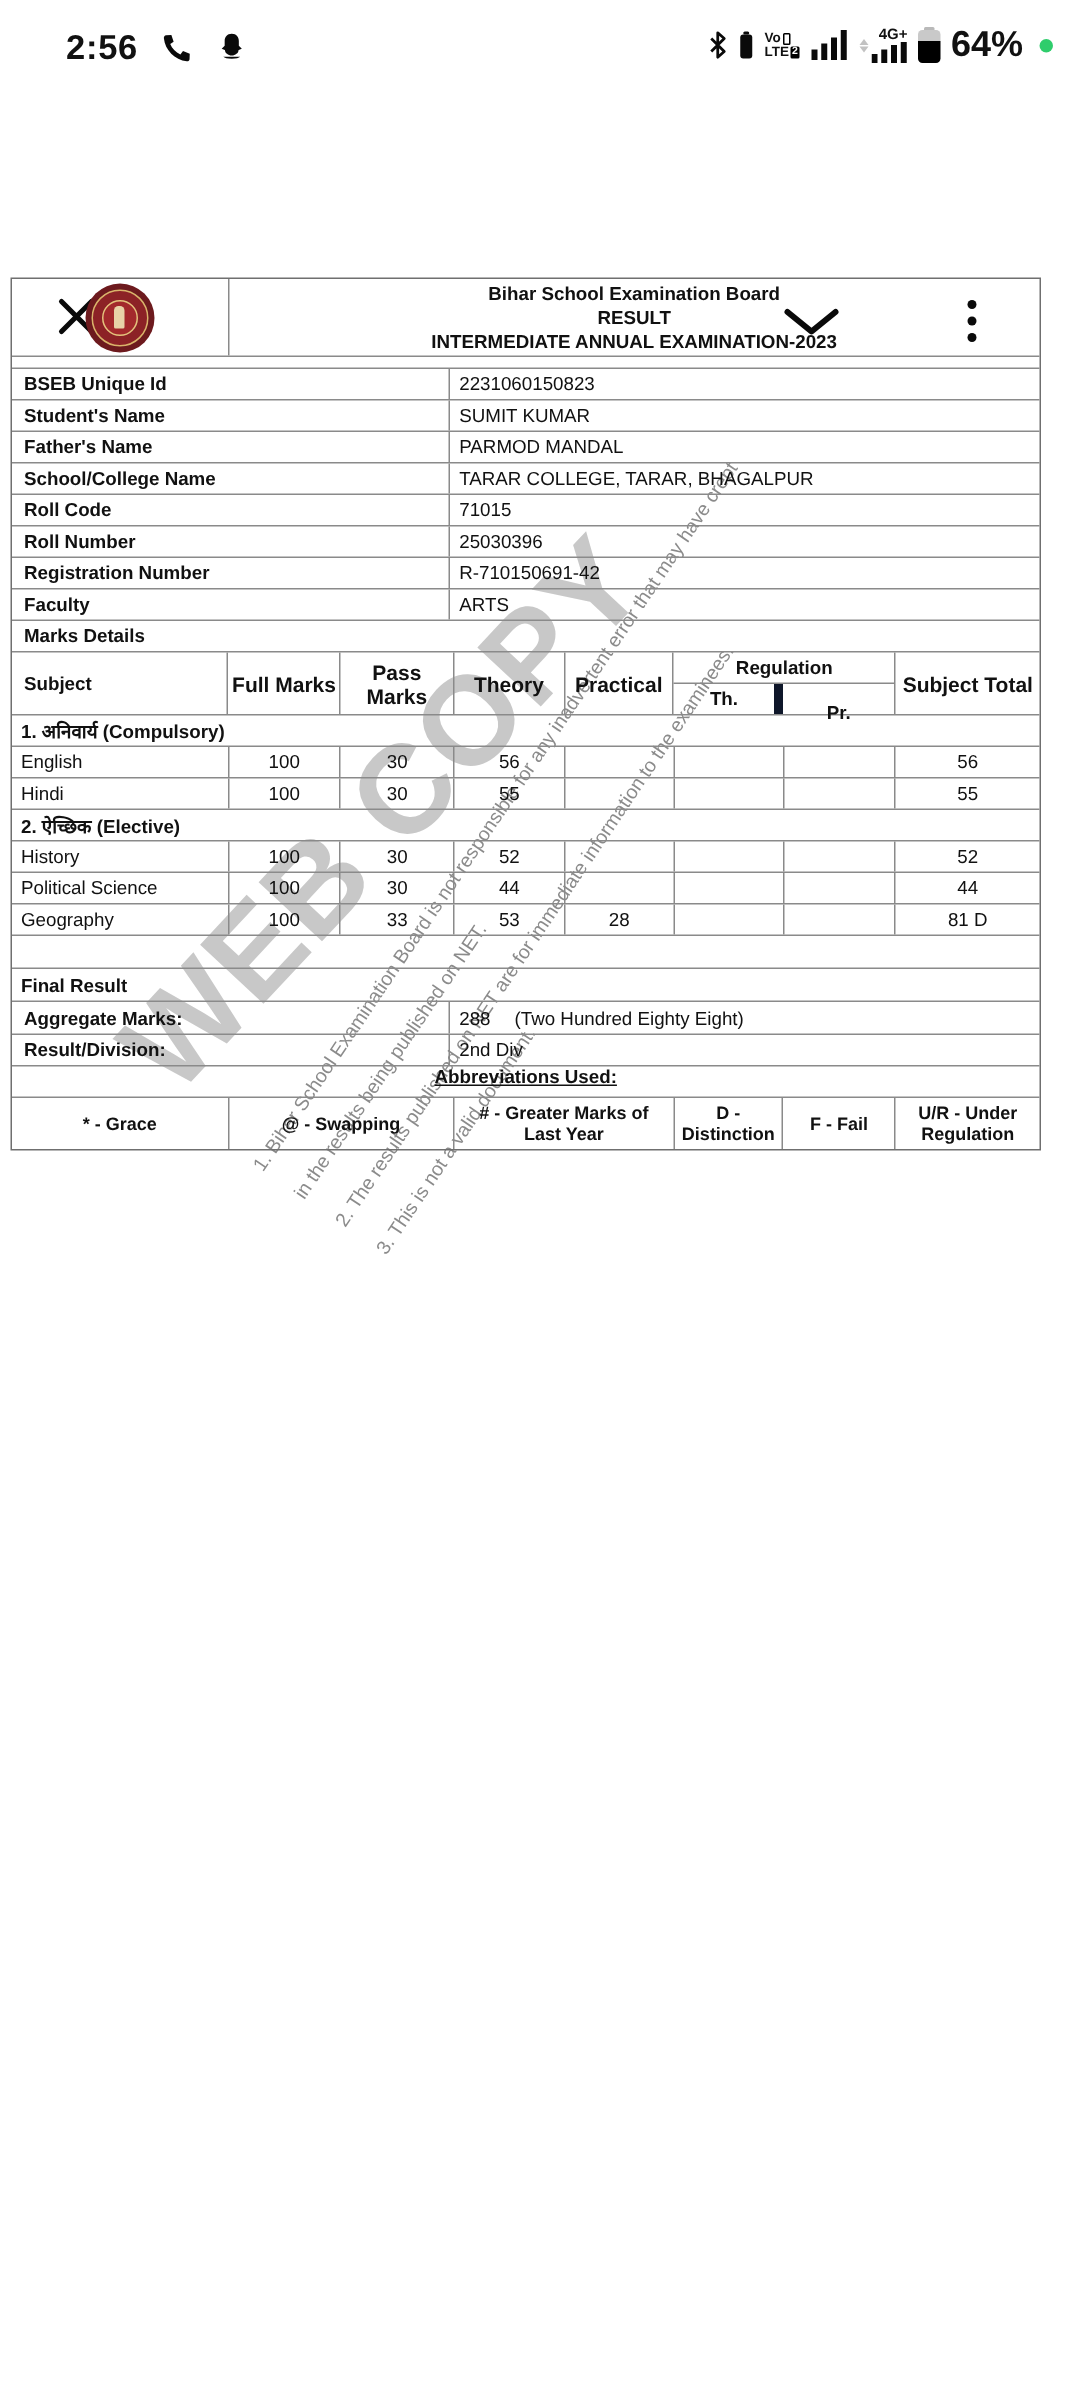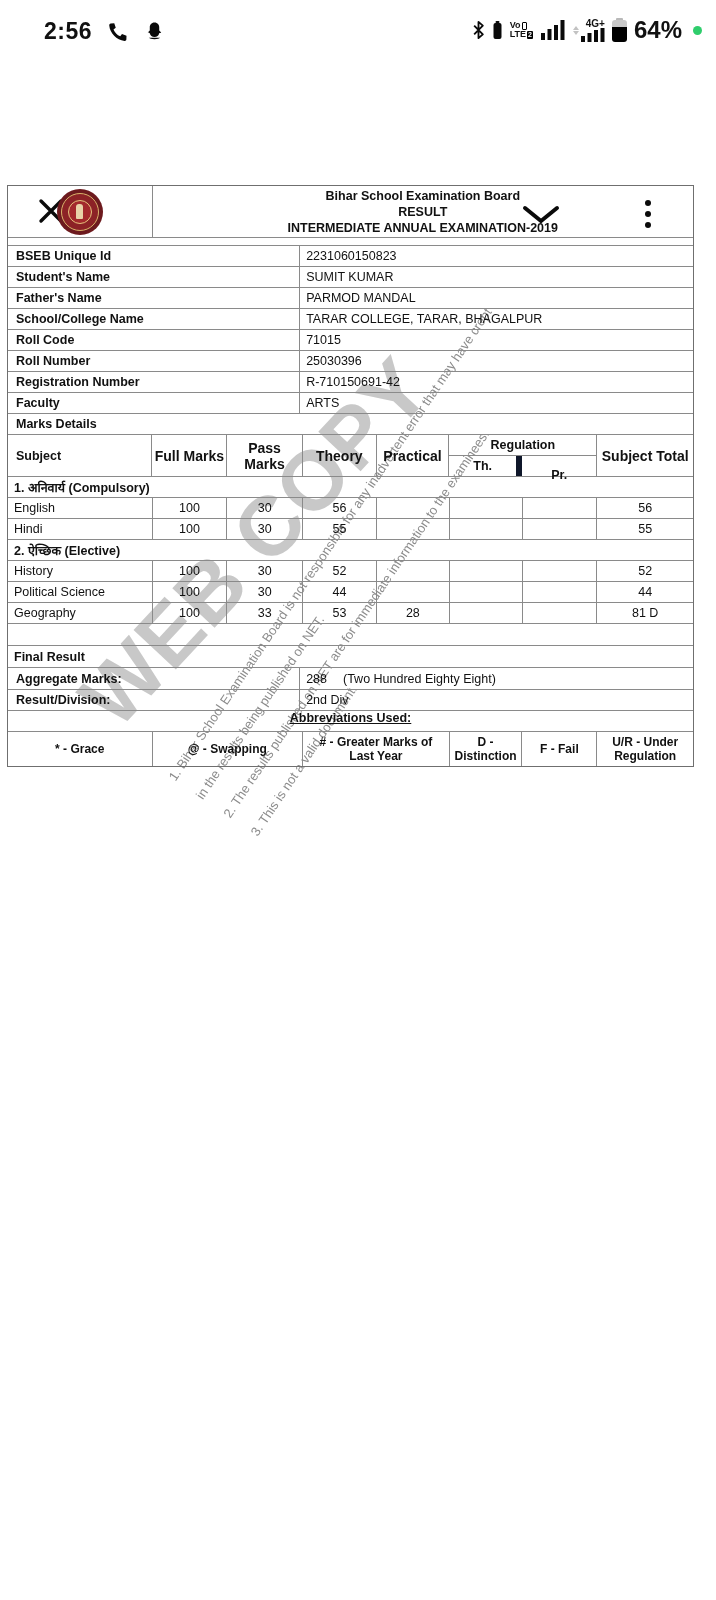--- a/index.html
+++ b/index.html
@@ -204,21 +204,21 @@
           <div class="seal-mid">
               <div class="seal-core">
                 <div class="seal-figure"></div>
               </div>
             </div>
         </div>
       </div>
       <div class="cell w-title last doc-title">
         <div>Bihar School Examination Board</div>
         <div>RESULT</div>
-        <div>INTERMEDIATE ANNUAL EXAMINATION-2019</div>
+        <div>INTERMEDIATE ANNUAL EXAMINATION-2023</div>
       </div>
     </div>
 
     <div class="row h8"></div>
 
     <div class="row h21">
       <div class="cell w-label lbl">BSEB Unique Id</div>
       <div class="cell w-value val last">2231060150823</div>
     </div>
     <div class="row h21">

